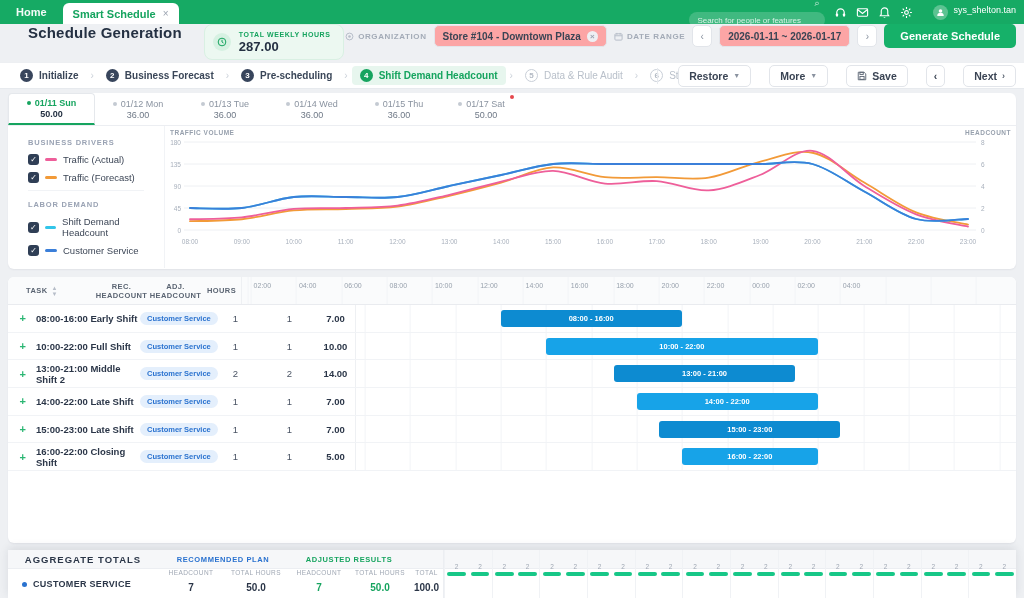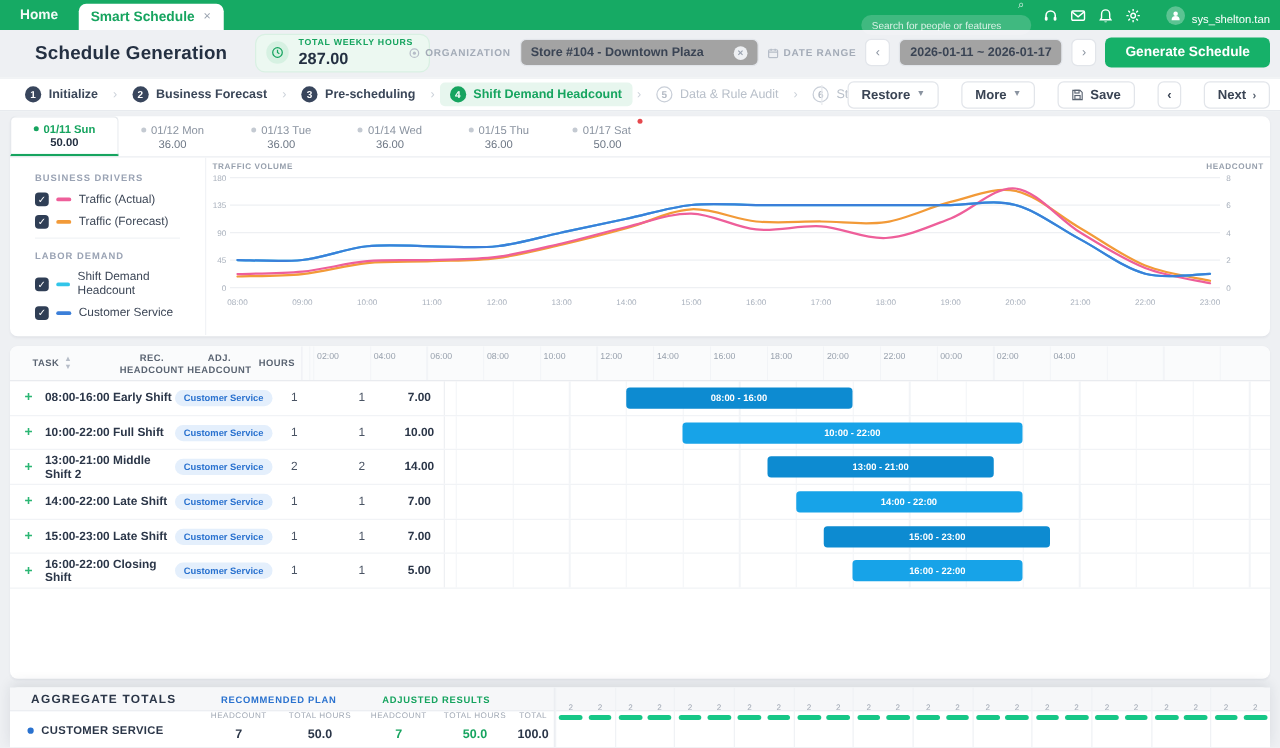--- a/index.html
+++ b/index.html
@@ -11,33 +11,33 @@
   #topbar { position:absolute; left:0; top:0; width:1024px; height:24px; background:#16aa64; display:flex; align-items:flex-end; }
   .tab-home { height:24px; line-height:24px; padding:0 16px; color:rgba(255,255,255,.95); font-size:11px; font-weight:bold; }
   .tab-active { height:21px; background:#fff; border-radius:6px 6px 0 0; display:flex; align-items:center; gap:7px; padding:0 10px; font-size:11px; font-weight:bold; color:#16a45f; }
   .tab-close { color:#9aa3b0; font-size:10px; font-weight:normal; }
   #topbar-right { position:absolute; right:8px; top:0; height:24px; display:flex; align-items:center; gap:9px; }
   #search-box { width:136px; height:16px; background:rgba(255,255,255,.18); border:none; border-radius:8px; color:#fff; font-size:8px; padding:0 18px 0 8px; font-family:"Liberation Sans",sans-serif;margin-top:16px; }
   #search-box::placeholder { color:rgba(255,255,255,.8); }
   #search-wrap { position:relative; }
   #search-wrap .mag { position:absolute; right:6px; top:2px; color:rgba(255,255,255,.85); font-size:9px; }
   .tb-ico { width:13px; height:13px; display:block; }
-  #user-chip { display:flex; align-items:flex-end; gap:5px; color:#fff; font-size:9px;padding-left:11px; }
+  #user-chip { display:flex; align-items:flex-start; gap:5px; color:#fff; font-size:9px;padding-left:11px; }
   #avatar { width:15px; height:15px; border-radius:50%; background:rgba(255,255,255,.3); display:flex; align-items:center; justify-content:center; }
 
   
-  #hdr { position:absolute; left:0; top:24px; width:1024px; height:36px; display:flex; align-items:center; }
+  #hdr { position:absolute; left:0; top:24px; width:1024px; height:36px; display:flex; }
   #page-title { font-size:15px; font-weight:bold; color:#243042; margin-left:28px; letter-spacing:.2px; }
   #twh { margin-left:22px; display:flex; align-items:center; gap:8px; background:#ecf8f1; border:1px solid #d9f0e3; border-radius:8px; padding:3px 12px 3px 8px; }
   #twh-ico { width:18px; height:18px; border-radius:50%; background:#d6f1e2; display:flex; align-items:center; justify-content:center; }
   #twh-label { font-size:7px; font-weight:bold; color:#16a45f; letter-spacing:.6px; }
   #twh-value { font-size:13px; font-weight:bold; color:#243042; margin-top:1px; }
   #hdr-right { position:absolute; right:8px; display:flex; align-items:center; gap:7px; }
   .hdr-lbl { font-size:8px; font-weight:bold; color:#a3abb7; letter-spacing:.6px; display:flex; align-items:center; gap:4px; }
-  .hdr-sel { background:#a3a3a3; border:1px solid #e2e5ea; border-radius:5px; height:22px; display:flex; align-items:center; gap:24px; padding:0 8px; font-size:10px; font-weight:bold; color:#3a4454; }
+  .hdr-sel { background:#fca5a5; border:1px solid #e2e5ea; border-radius:5px; height:22px; display:flex; align-items:center; gap:6px; padding:0 8px; font-size:10px; font-weight:bold; color:#3a4454; }
   .clear-x { width:11px; height:11px; border-radius:50%; background:#eef0f3; color:#9aa3b0; font-size:8px; line-height:11px; text-align:center; }
   .nav-sq { width:20px; height:22px; background:#fff; border:1px solid #e2e5ea; border-radius:5px; color:#8a93a0; font-size:10px; display:flex; align-items:center; justify-content:center; }
   #gen-btn { height:24px; background:#16b169; color:#fff; border:none; border-radius:5px; font-size:11px; font-weight:bold; padding:0 16px; font-family:"Liberation Sans",sans-serif; }
 
   
   #stepbar { position:absolute; left:0; top:62px; width:1024px; height:27px; background:#fff; border-top:1px solid #edeff2; border-bottom:1px solid #e7eaee; display:flex; align-items:center; padding-left:12px; }
   .step { display:flex; align-items:center; gap:6px; padding:3px 8px; border-radius:4px; }
   .step .c { width:13px; height:13px; border-radius:50%; font-size:8px; font-weight:bold; display:flex; align-items:center; justify-content:center; }
   .step .l { font-size:10px; font-weight:bold; }
   .step.done .c { background:#38455c; color:#fff; }

